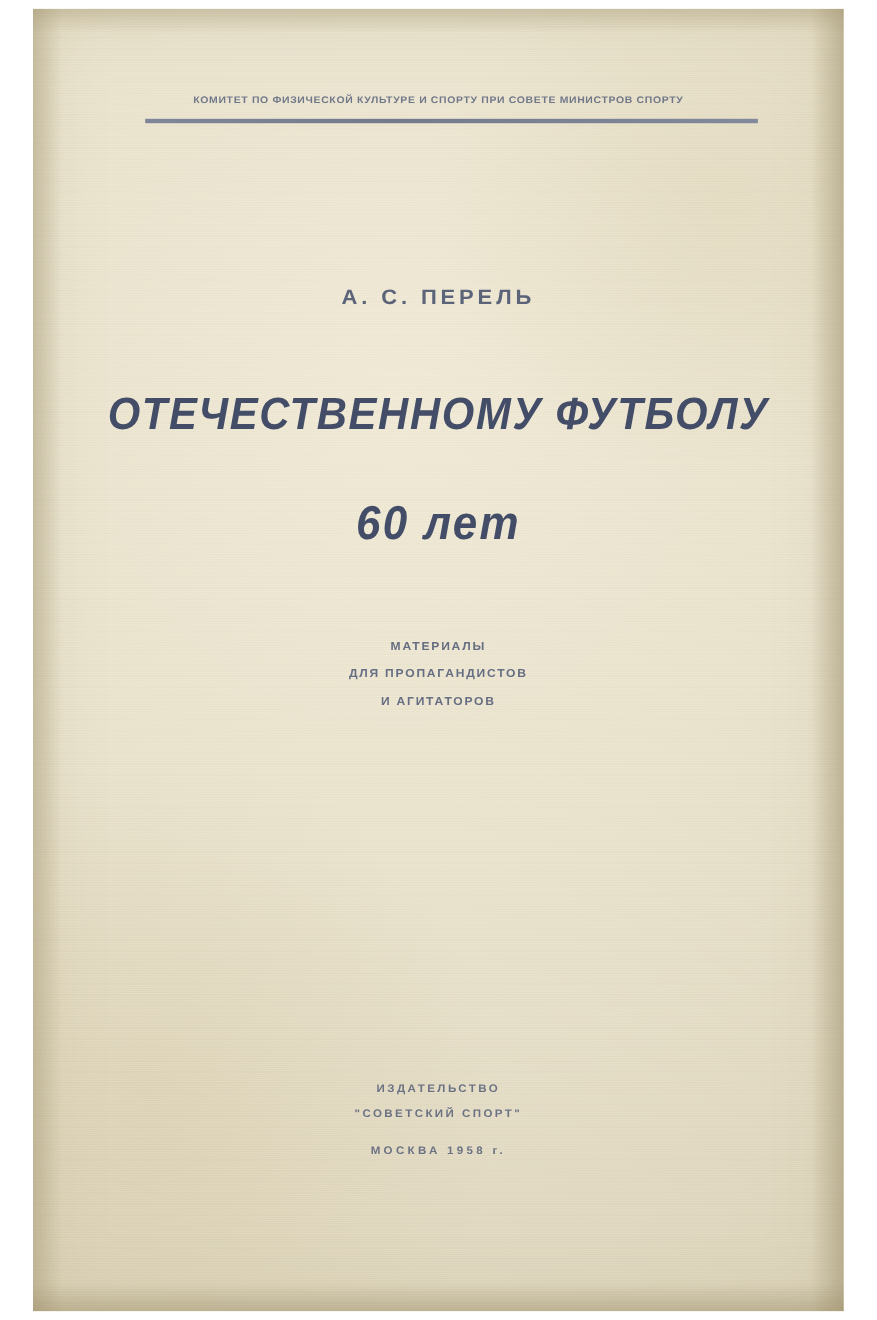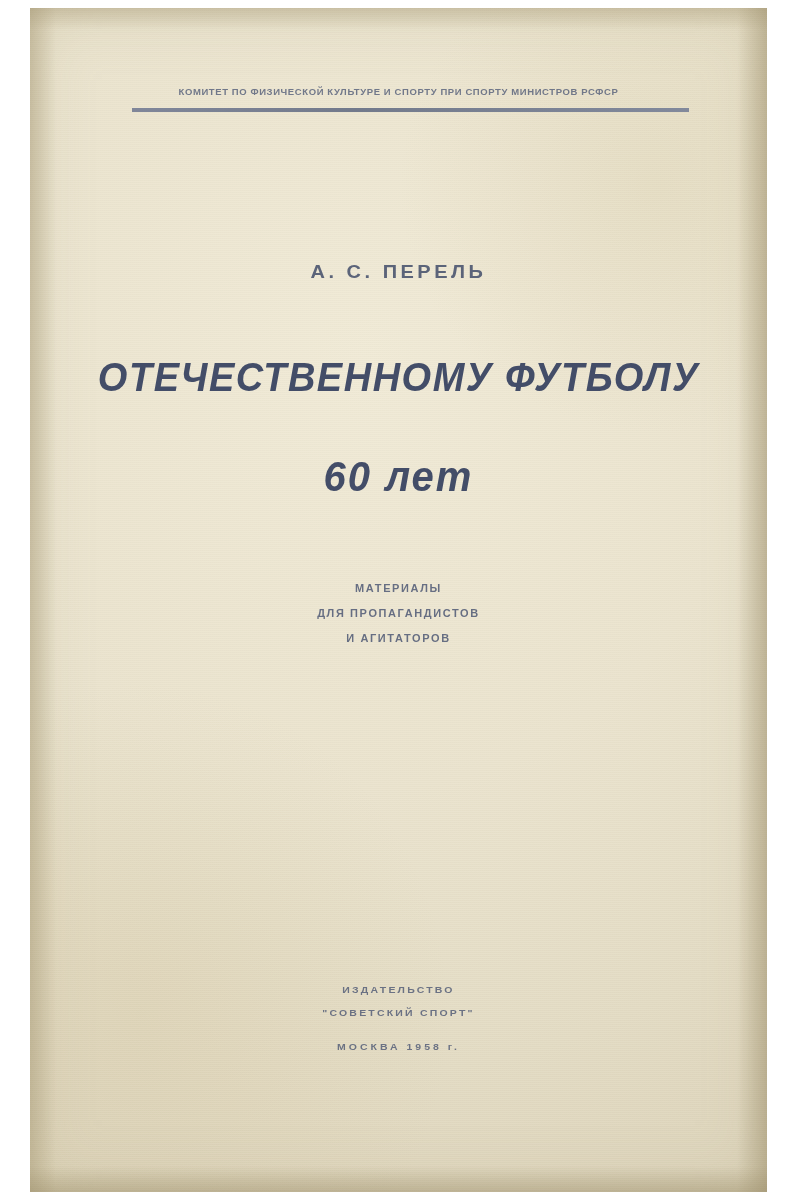--- a/index.html
+++ b/index.html
@@ -183,21 +183,21 @@
 <div class="page-backdrop">
 
   <div class="book-cover">
 
     <div class="grain"></div>
     <div class="edge-left"></div>
     <div class="edge-right"></div>
     <div class="edge-top"></div>
     <div class="edge-bottom"></div>
 
-    <div class="ink publisher-line soft">КОМИТЕТ ПО ФИЗИЧЕСКОЙ КУЛЬТУРЕ И СПОРТУ ПРИ СПОРТУ МИНИСТРОВ РСФСР</div>
+    <div class="ink publisher-line soft">КОМИТЕТ ПО ФИЗИЧЕСКОЙ КУЛЬТУРЕ И СПОРТУ ПРИ СОВЕТЕ МИНИСТРОВ СПОРТУ</div>
 
     <div class="rule"></div>
 
     <div class="ink author soft">А. С. ПЕРЕЛЬ</div>
 
     <div class="ink title-main">ОТЕЧЕСТВЕННОМУ ФУТБОЛУ</div>
 
     <div class="ink title-sub">60 лет</div>
 
     <div class="ink material-block soft">

